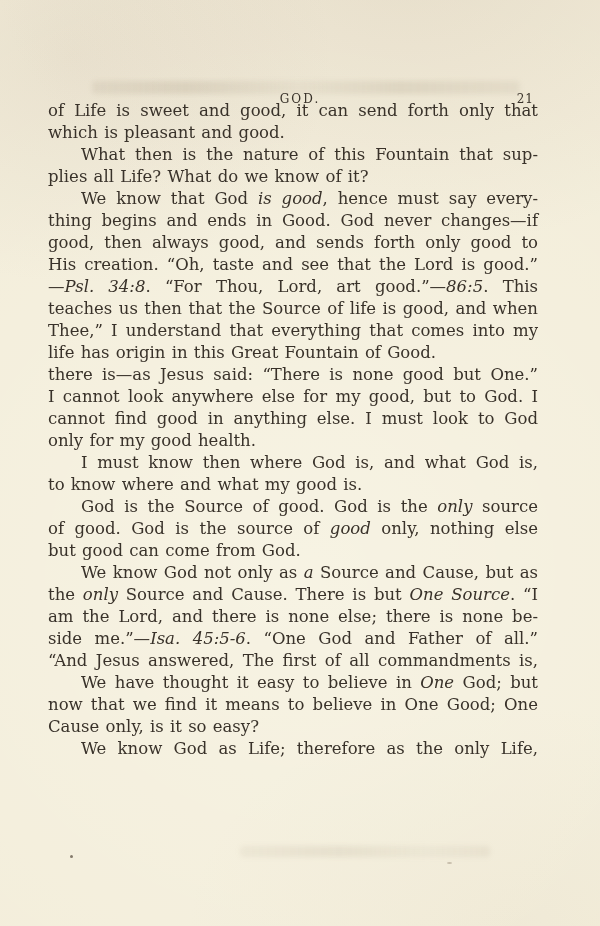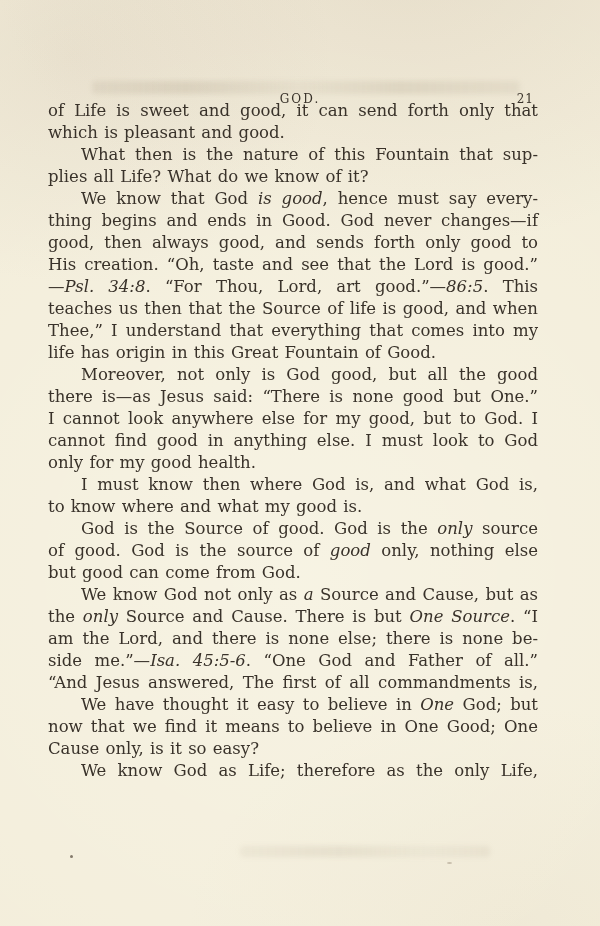--- a/index.html
+++ b/index.html
@@ -114,21 +114,20 @@
       <div class="line indent just"><span>What then is the nature of this Fountain that sup-</span></div>
       <div class="line"><span>plies all Life?  What do we know of it?</span></div>
       <div class="line indent just"><span>We know that God </span><span class="it">is good</span><span>, hence must say every-</span></div>
       <div class="line just"><span>thing begins and ends in Good.  God never changes—if</span></div>
       <div class="line just"><span>good, then always good, and sends forth only good to</span></div>
       <div class="line just"><span>His creation.  “Oh, taste and see that the Lord is good.”</span></div>
       <div class="line just"><span>—</span><span class="it">Psl. 34:8</span><span>.  “For Thou, Lord, art good.”—</span><span class="it">86:5</span><span>.  This</span></div>
       <div class="line just"><span>teaches us then that the Source of life is good, and when</span></div>
       <div class="line just"><span>Thee,” I understand that everything that comes into my</span></div>
       <div class="line"><span>life has origin in this Great Fountain of Good.</span></div>
-      <div class="line indent just"><span>Moreover, not only is God good, but all the good</span></div>
       <div class="line just"><span>there is—as Jesus said:  “There is none good but One.”</span></div>
       <div class="line just"><span>I cannot look anywhere else for my good, but to God.  I</span></div>
       <div class="line just"><span>cannot find good in anything else.  I must look to God</span></div>
       <div class="line"><span>only for my good health.</span></div>
       <div class="line indent just"><span>I must know then where God is, and what God is,</span></div>
       <div class="line"><span>to know where and what my good is.</span></div>
       <div class="line indent just"><span>God is the Source of good.  God is the </span><span class="it">only</span><span> source</span></div>
       <div class="line just"><span>of good.  God is the source of </span><span class="it">good</span><span> only, nothing else</span></div>
       <div class="line"><span>but good can come from God.</span></div>
       <div class="line indent just"><span>We know God not only as </span><span class="it">a</span><span> Source and Cause, but as</span></div>

